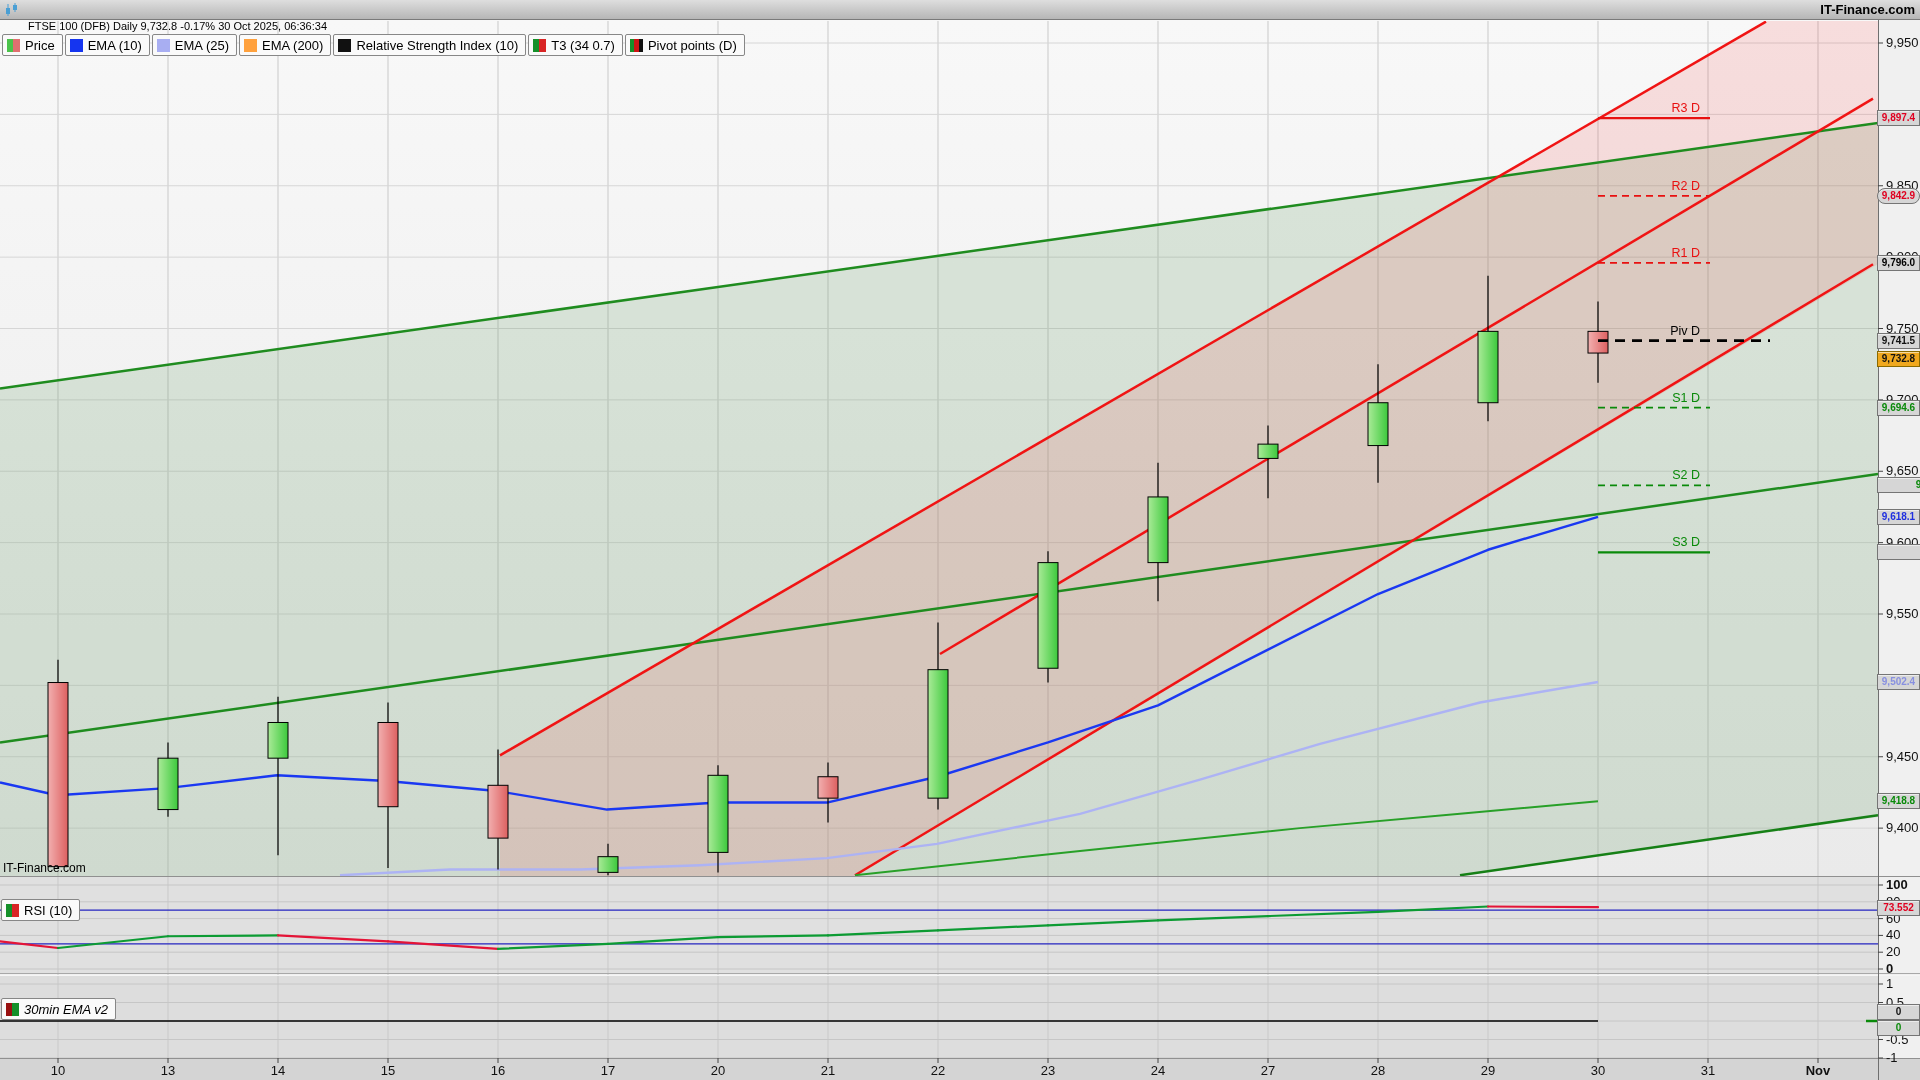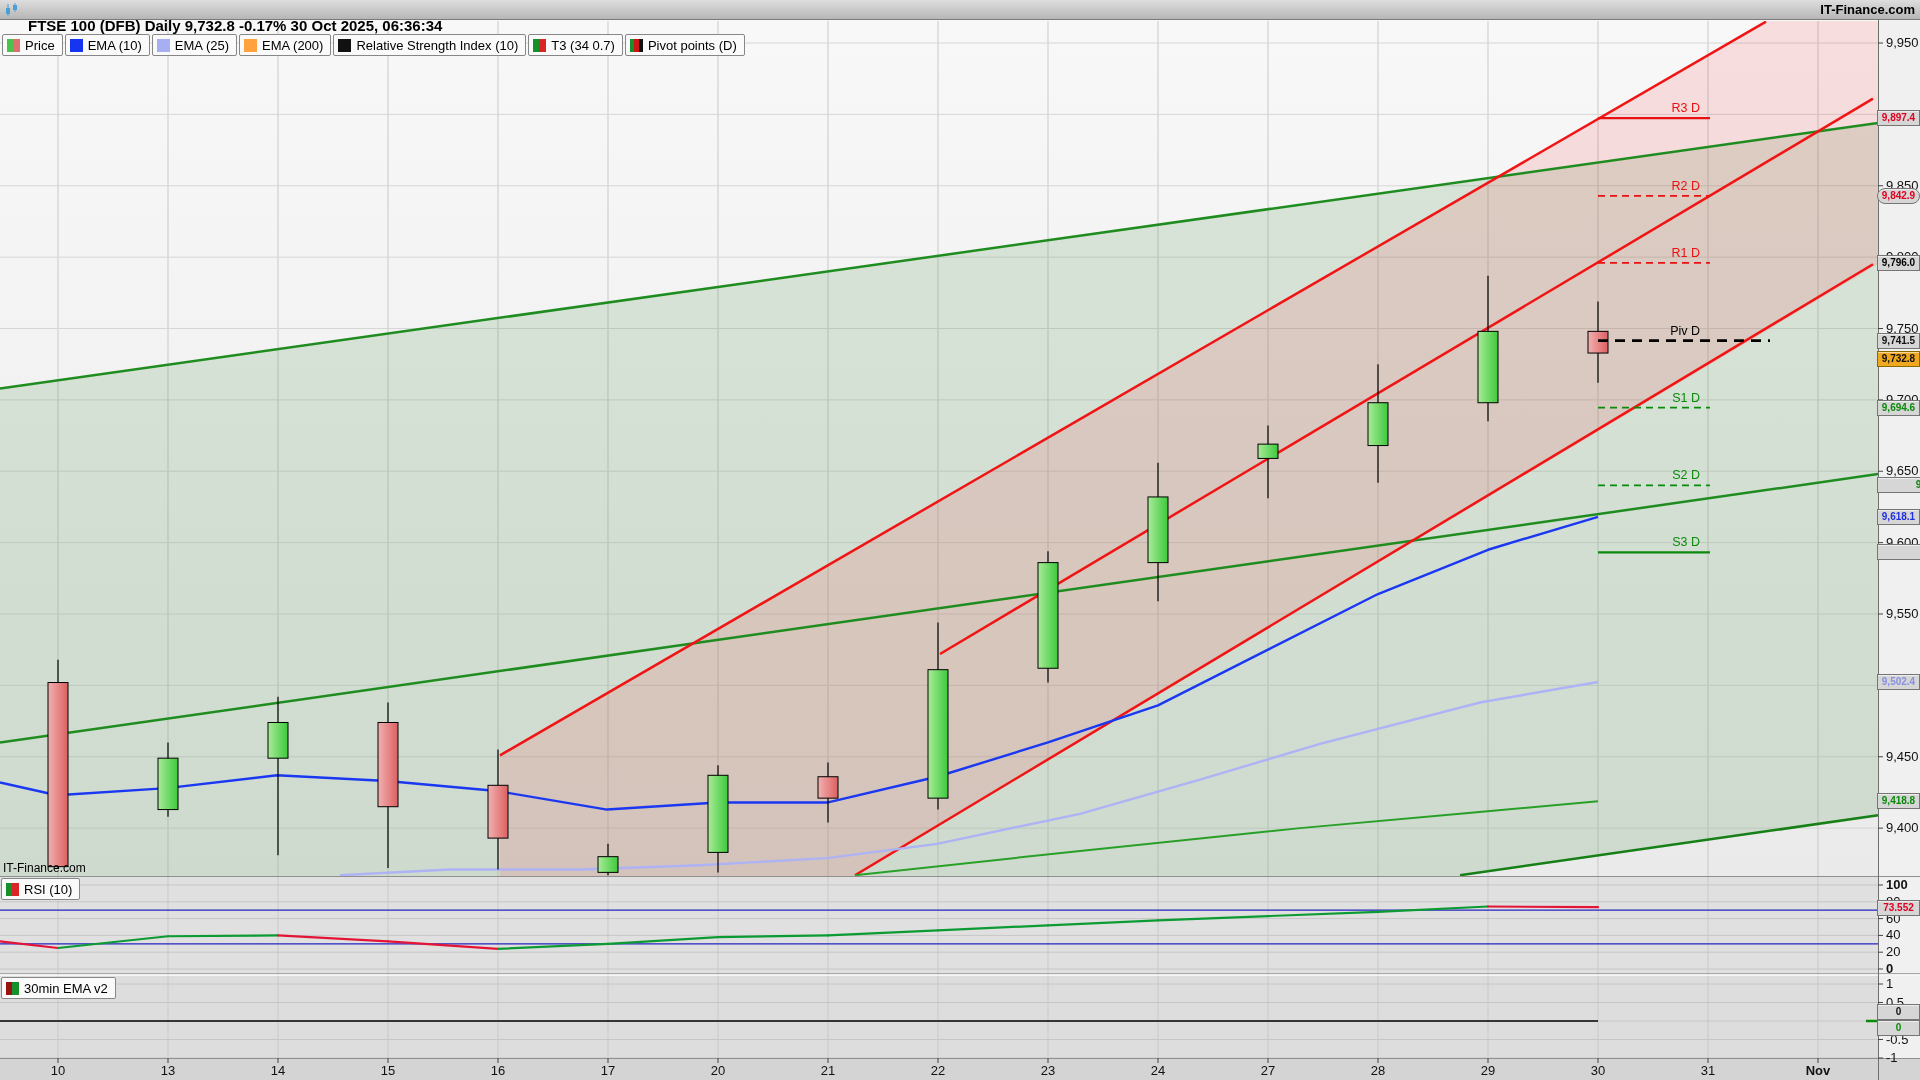--- a/index.html
+++ b/index.html
@@ -5,29 +5,29 @@
   html,body{margin:0;padding:0;background:#fff;}
   .stage{position:relative;width:1920px;height:1080px;overflow:hidden;
          font-family:"Liberation Sans",sans-serif;background:#f0f0f0;-webkit-font-smoothing:antialiased;}
   #chart{position:absolute;left:0;top:0;}
   #chart text{font-family:"Liberation Sans",sans-serif;}
   
   .titlebar{position:absolute;left:0;top:0;width:1920px;height:20px;
             background:linear-gradient(#dedede,#b6b6b6);border-bottom:1px solid #7a7a7a;
             display:flex;align-items:center;box-sizing:border-box;}
   .titlebar .ticon{margin:0 6px 0 4px;display:inline-flex;}
-  .titlebar .ttext{font-size:15px;font-weight:bold;color:#000;white-space:nowrap;margin-top:32px;}
+  .titlebar .ttext{font-size:11px;font-weight:normal;color:#000;white-space:nowrap;margin-top:32px;}
   .titlebar .brand{margin-left:auto;margin-right:5px;font-size:13px;font-weight:bold;color:#000;}
   
   .legendrow{position:absolute;left:2px;top:34px;display:flex;}
   .chip{display:inline-flex;align-items:center;height:18px;background:#fafafa;
         border:1px solid #878787;border-radius:2px;margin-right:2px;padding:1px 7px 1px 4px;}
   .chip .sw{width:13px;height:13px;margin-right:5px;flex:0 0 auto;}
   .chip .lb{font-size:13px;color:#000;white-space:nowrap;}
-  .floatchip{position:absolute;z-index:5;}
+  .floatchip{position:absolute;z-index:5;margin-top:21px;}
   
   .box{position:absolute;left:1877px;width:41px;height:14px;line-height:14px;
        background:#d6d6d6;border:1px solid #757575;font-size:10px;font-weight:bold;
        text-align:center;z-index:6;box-shadow:inset 0 1px 0 rgba(255,255,255,.55);}
   .watermark{position:absolute;left:3px;top:861px;font-size:12px;color:#000;z-index:4;}
 </style>
 </head>
 <body>
 
 <div class="stage">
@@ -348,21 +348,21 @@
 
   <div class="watermark">IT-Finance.com</div>
 
   <div class="floatchip" style="left:1px;top:878px;">
     <span class="chip">
         <span class="sw" id="rsiSw" style="background: linear-gradient(90deg, rgb(21, 144, 42) 50%, rgb(217, 37, 37) 50%);"></span>
         <span class="lb">RSI (10)</span>
       </span>
   </div>
 
-  <div class="floatchip" style="left:1px;top:977px;">
+  <div class="floatchip" style="left:1px;top:977px;font-style:italic;">
     <span class="chip">
         <span class="sw" id="emaSw" style="background: linear-gradient(90deg, rgb(153, 17, 17) 50%, rgb(21, 144, 42) 50%);"></span>
         <span class="lb">30min EMA v2</span>
       </span>
   </div>
 
   <div id="boxes">
       <div class="box" style="top: 110px; color: rgb(224, 0, 32);">9,897.4</div>
       <div class="box" style="top: 188px; color: rgb(224, 0, 32); border-radius: 8px;">9,842.9</div>
       <div class="box" style="top: 255px; color: #000000;">9,796.0</div>

